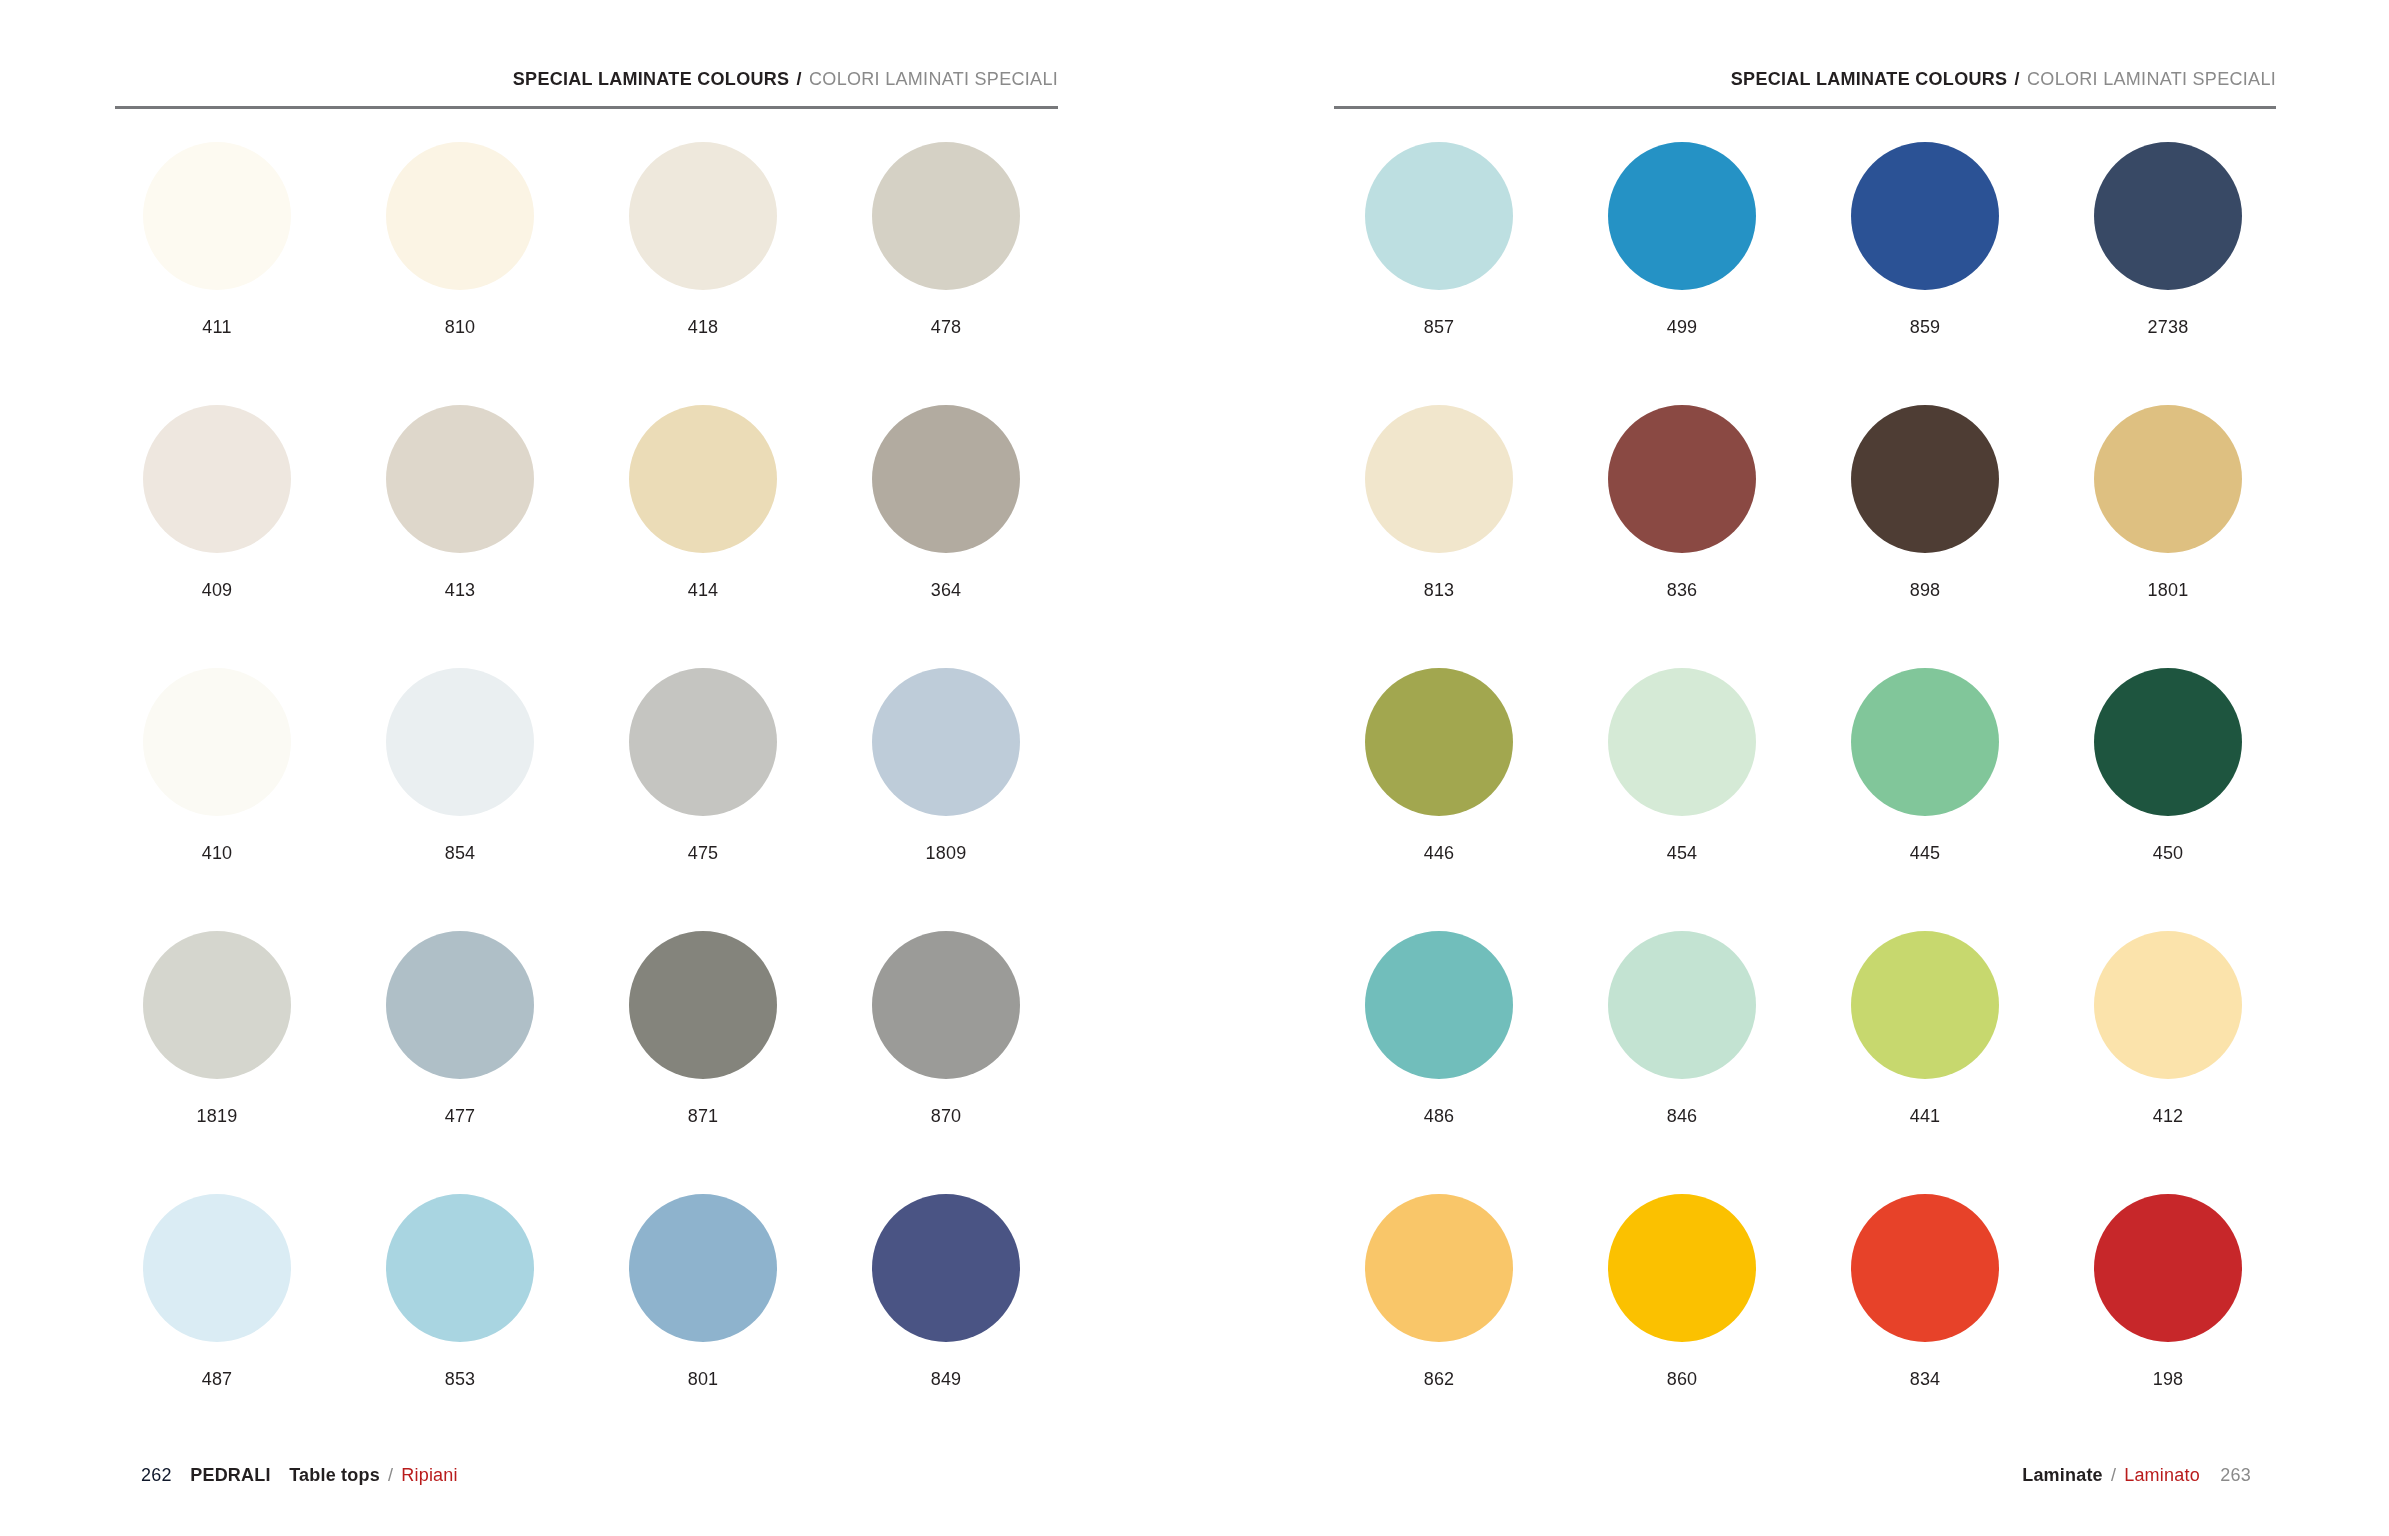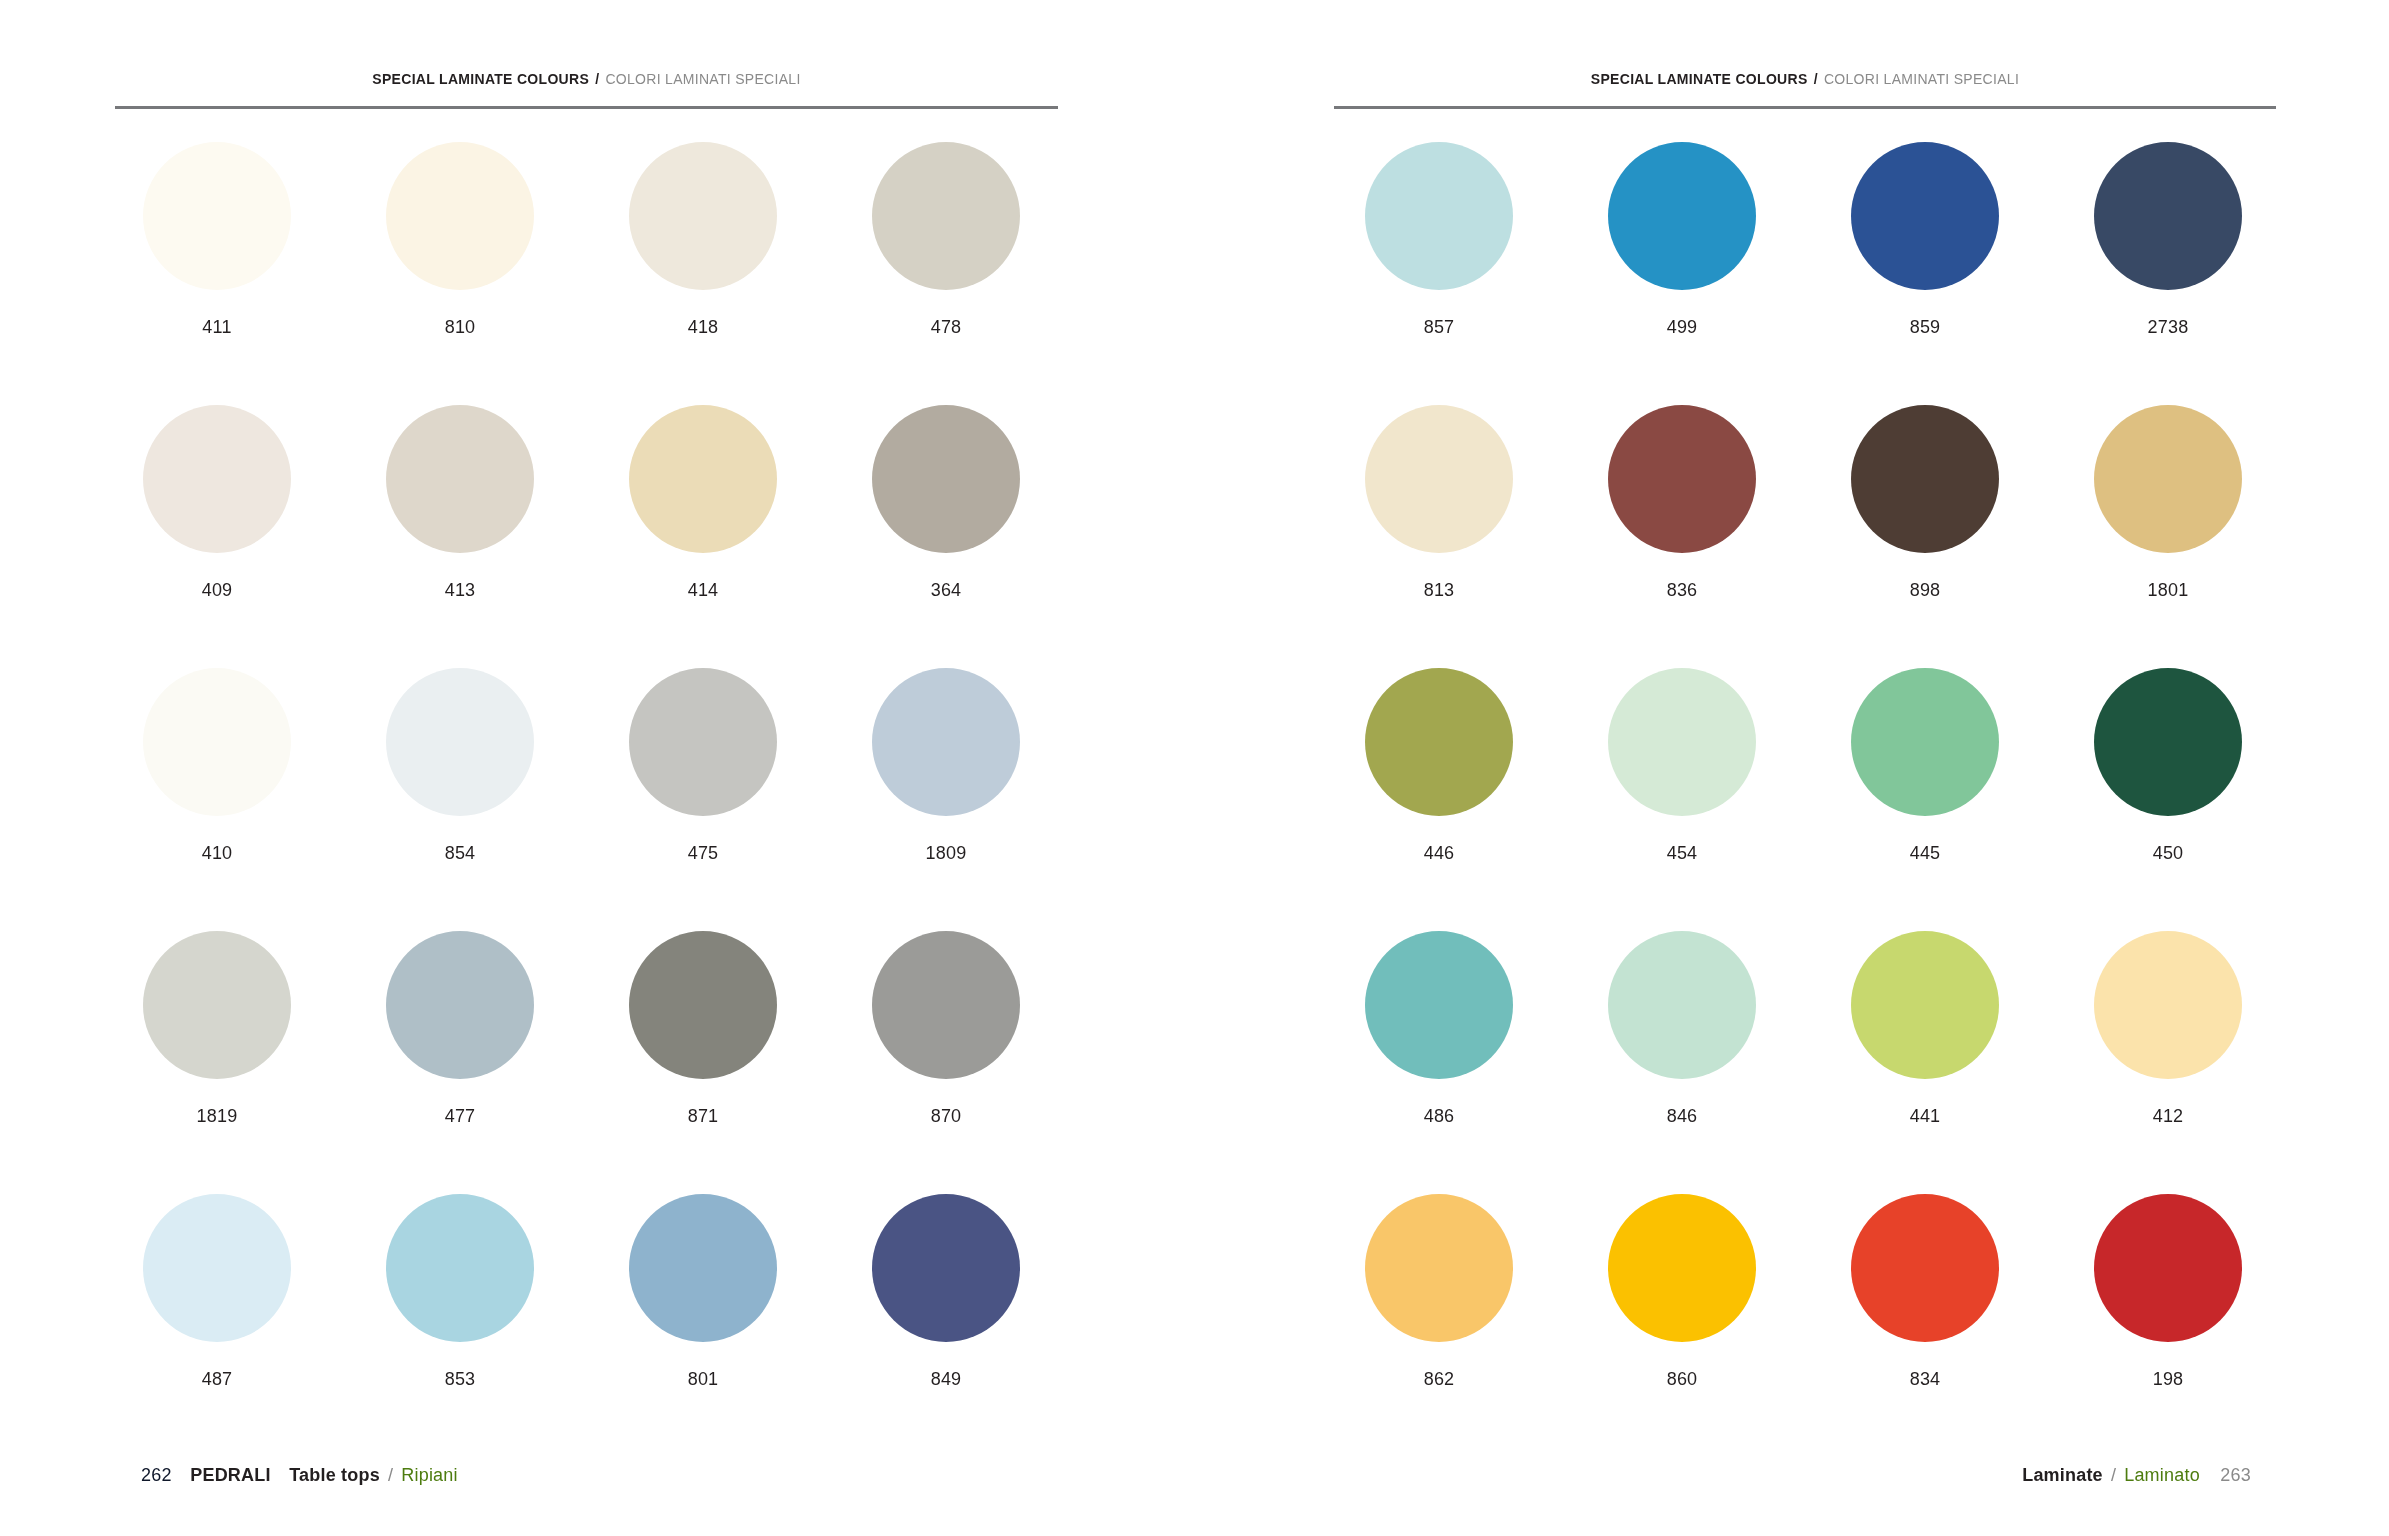--- a/index.html
+++ b/index.html
@@ -36,22 +36,22 @@
   
   .page-header {
     position: absolute;
     top: 69px;
     height: 42px;
   }
   .page-left .page-header  { left: 115px; width: 943px; }
   .page-right .page-header { left: 139px; width: 942px; }
 
   .header-text {
-    text-align: center;
-    font-size: 14px;
+    text-align: right;
+    font-size: 18px;
     letter-spacing: 0.3px;
     line-height: 21px;
     white-space: nowrap;
   }
   .header-en {
     font-weight: 700;
     color: #231f20;
   }
   .header-sep {
     font-weight: 700;
@@ -130,21 +130,21 @@
     color: #231f20;
     font-weight: 700;
     margin-left: 13.4px;
   }
   .foot-slash {
     color: #8a8a8a;
     font-weight: 400;
     margin: 0 2.9px;
   }
   .foot-alt {
-    color: #4d7c0f;
+    color: #b91c1c;
     font-weight: 400;
   }
   .foot-num-right {
     color: #8a8a8a;
     font-weight: 400;
     margin-left: 15.3px;
   }
 </style>
 </head>
 <body>

